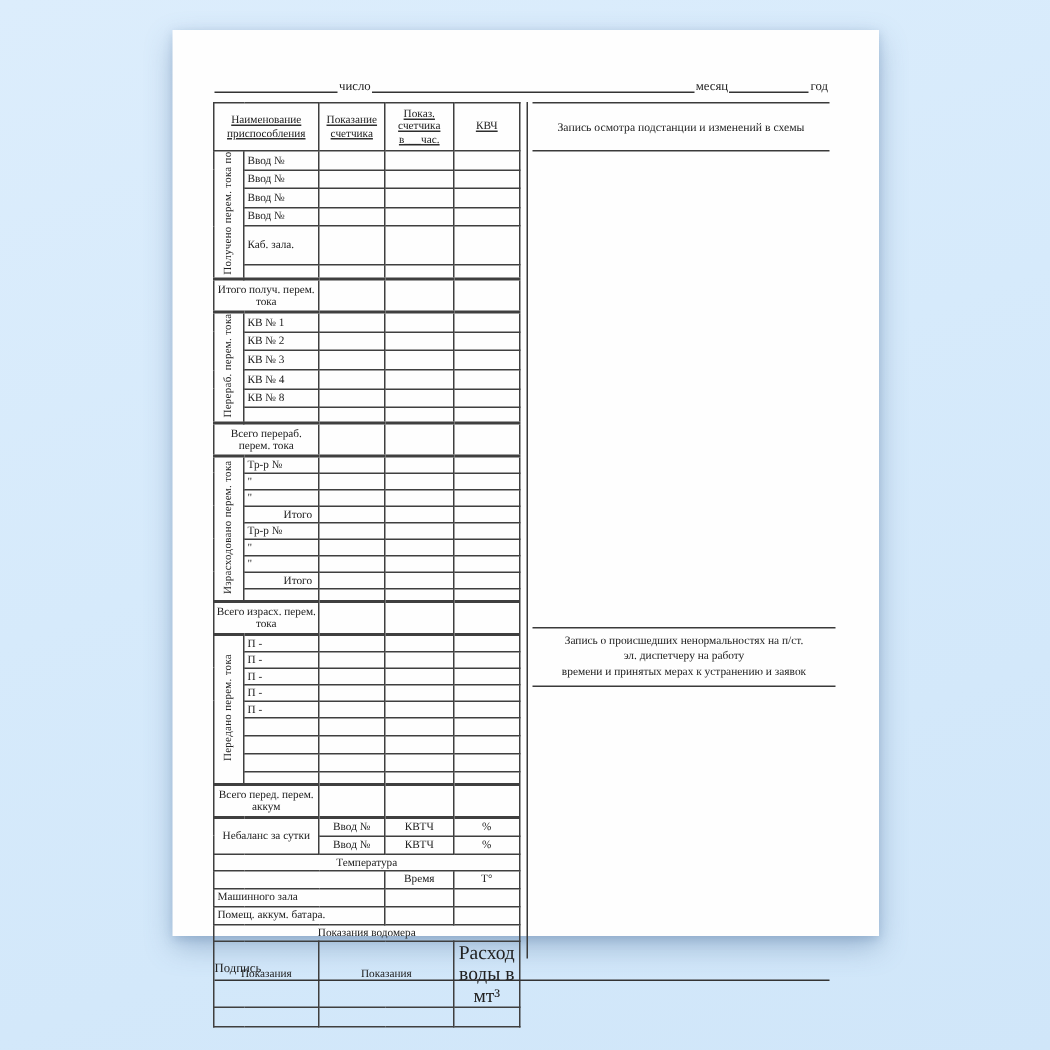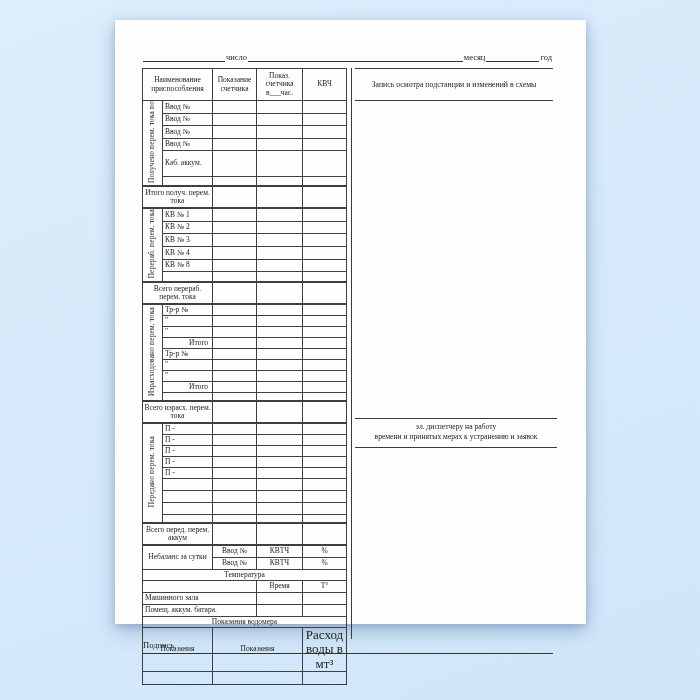--- a/index.html
+++ b/index.html
@@ -76,21 +76,21 @@
   <div class="main-table">
     <table>
       <colgroup id="cols">
           <col style="width: 20px;">
           <col style="width: 50px;">
           <col style="width: 44px;">
           <col style="width: 46px;">
           <col style="width: 44px;">
         </colgroup>
       <tbody>
-          <tr style="height: 32px;">
+          <tr style="height: 32px; text-decoration: underline;">
             <td colspan="2" class="ctr">Наименование приспособления</td>
             <td class="ctr">Показание счетчика</td>
             <td class="ctr">Показ. счетчика в___час.</td>
             <td class="ctr">КВЧ</td>
           </tr>
           <tr style="height: 11px;">
             <td rowspan="6" class="rot"><span class="vtext">Получено перем. тока по</span></td>
             <td class="lbl">Ввод №</td>
             <td></td>
             <td></td>
@@ -108,21 +108,21 @@
             <td></td>
             <td></td>
           </tr>
           <tr style="height: 11px;">
             <td class="lbl">Ввод №</td>
             <td></td>
             <td></td>
             <td></td>
           </tr>
           <tr style="height: 22px;">
-            <td class="lbl">Каб. аккум.</td>
+            <td class="lbl">Каб. зала.</td>
             <td></td>
             <td></td>
             <td></td>
           </tr>
           <tr style="height: 9px;">
             <td></td>
             <td></td>
             <td></td>
             <td></td>
           </tr>
@@ -343,20 +343,21 @@
     </table>
   </div>
 
   <div class="dbl-line"></div>
 
   <div class="rp-head">
     <span>Запись осмотра подстанции и изменений в схемы</span>
   </div>
 
   <div class="rp-note">
+    <div>Запись о происшедших ненормальностях на п/ст.</div>
     <div>эл. диспетчеру на работу</div>
     <div>времени и принятых мерах к устранению и заявок</div>
   </div>
 
   <div class="signature">
     <span>Подпись</span>
   </div>
 
 </div>
 

